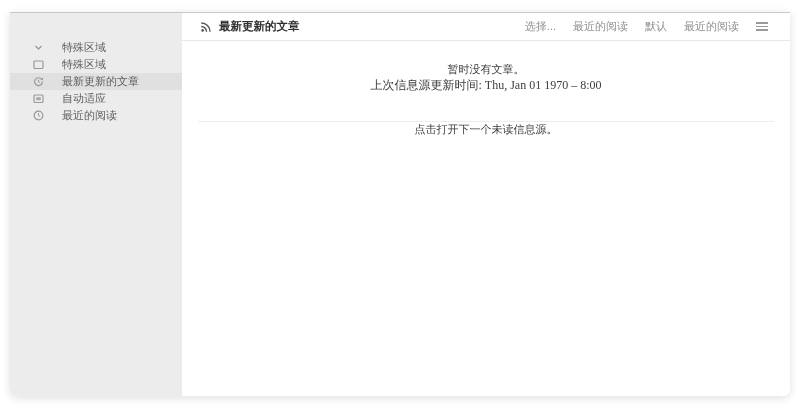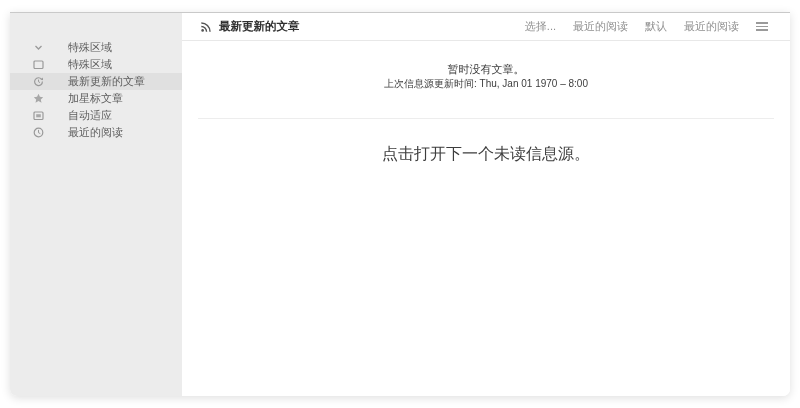--- a/index.html
+++ b/index.html
@@ -22,21 +22,21 @@
     width: 172px;
     background: #ececec;
     padding-top: 26px;
     flex-shrink: 0;
   }
   .side-item {
     height: 17px;
     display: flex;
     align-items: center;
     padding-left: 22px;
-    gap: 24px;
+    gap: 18px;
     font-size: 11px;
     color: #5d5d5d;
     cursor: default;
     white-space: nowrap;
   }
   .side-item.selected { background: #e0e0e0; }
   .side-icon { width: 12px; height: 12px; display: inline-flex; align-items: center; justify-content: center; flex-shrink: 0; }
   .side-icon svg { display: block; }
   
   .main { flex: 1; display: flex; flex-direction: column; background: #fff; min-width: 0; }
@@ -55,23 +55,23 @@
     display: flex;
     align-items: center;
     gap: 17px;
   }
   .toolbar-item { font-size: 11px; color: #8f8f8f; white-space: nowrap; cursor: pointer; }
   .hamburger { display: inline-flex; flex-direction: column; gap: 2px; cursor: pointer; padding: 2px 0; }
   .hamburger span { display: block; width: 12px; height: 1.5px; background: #9a9a9a; }
   
   .content { padding-top: 21px; text-align: center; }
   .empty-msg { font-size: 11px; color: #3d3d3d; }
-  .last-update { font-size: 10px; color: #3d3d3d; }
+  .last-update { font-size: 12px; color: #3d3d3d; font-family: Liberation Serif, serif; }
   .content-divider { border: none; border-top: 1px solid #ededed; margin: 27px 16px 0 16px; }
-  .hint { font-size: 16px; color: #3d3d3d; margin-top: 25px; }
+  .hint { font-size: 11px; color: #3d3d3d; }
 </style>
 </head>
 <body>
 
 <div class="window">
 
   <div class="sidebar">
 
     <div class="side-item">
       <span class="side-icon">
@@ -95,28 +95,20 @@
       <span class="side-icon">
         <svg width="11" height="11" viewBox="0 0 11 11">
           <path d="M 8.6 3.3 A 3.9 3.9 0 1 0 9.4 5.5" fill="none" stroke="#9a9a9a" stroke-width="1.2"></path>
           <polygon points="9.8,1.6 10.1,4.2 7.6,3.4" fill="#9a9a9a"></polygon>
           <polyline points="5.5,3.6 5.5,5.7 7,6.6" fill="none" stroke="#9a9a9a" stroke-width="1"></polyline>
         </svg>
       </span>
       <span>最新更新的文章</span>
     </div>
 
-    <div class="side-item">
-      <span class="side-icon">
-        <svg width="11" height="11" viewBox="0 0 11 11">
-            <polygon points="5.5,0.8 6.9,3.8 10.2,4.2 7.8,6.4 8.5,9.7 5.5,8 2.5,9.7 3.2,6.4 0.8,4.2 4.1,3.8" fill="#a8a8a8"></polygon>
-          </svg>
-      </span>
-      <span>加星标文章</span>
-    </div>
 
 
     <div class="side-item">
       <span class="side-icon">
         <svg width="11" height="11" viewBox="0 0 11 11">
           <rect x="1" y="2" width="9" height="7.5" rx="1" fill="none" stroke="#9a9a9a" stroke-width="1.2"></rect>
           <rect x="3.2" y="4.2" width="4.6" height="3.1" fill="#a8a8a8"></rect>
         </svg>
       </span>
       <span>自动适应</span>

